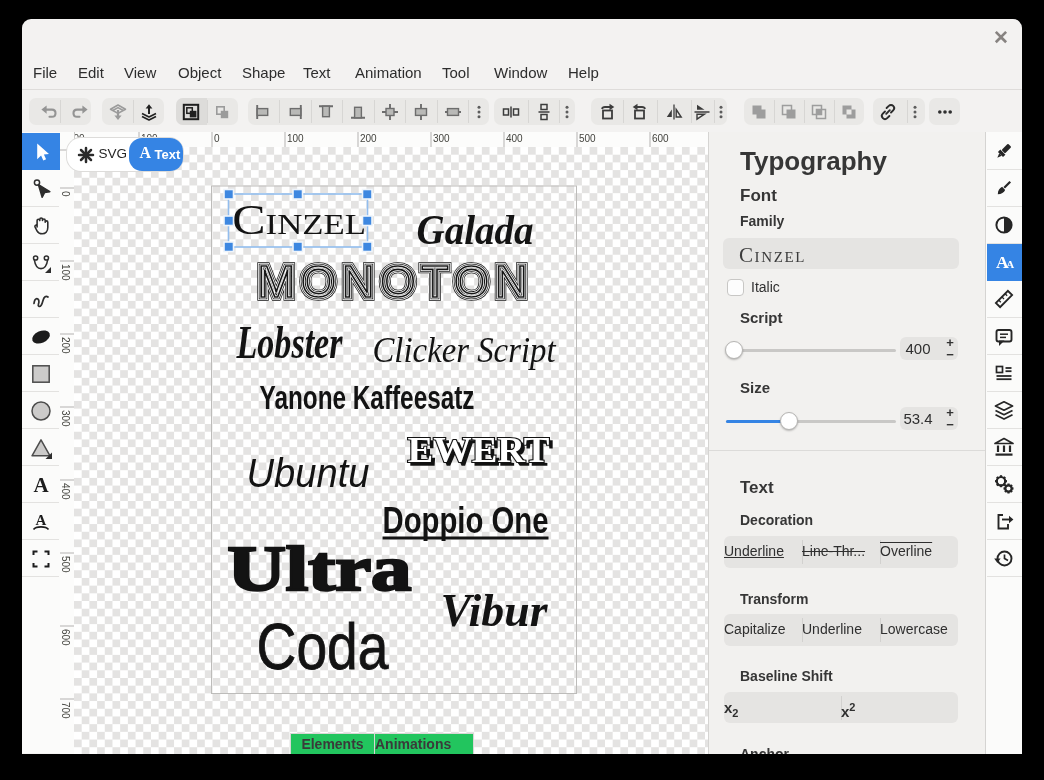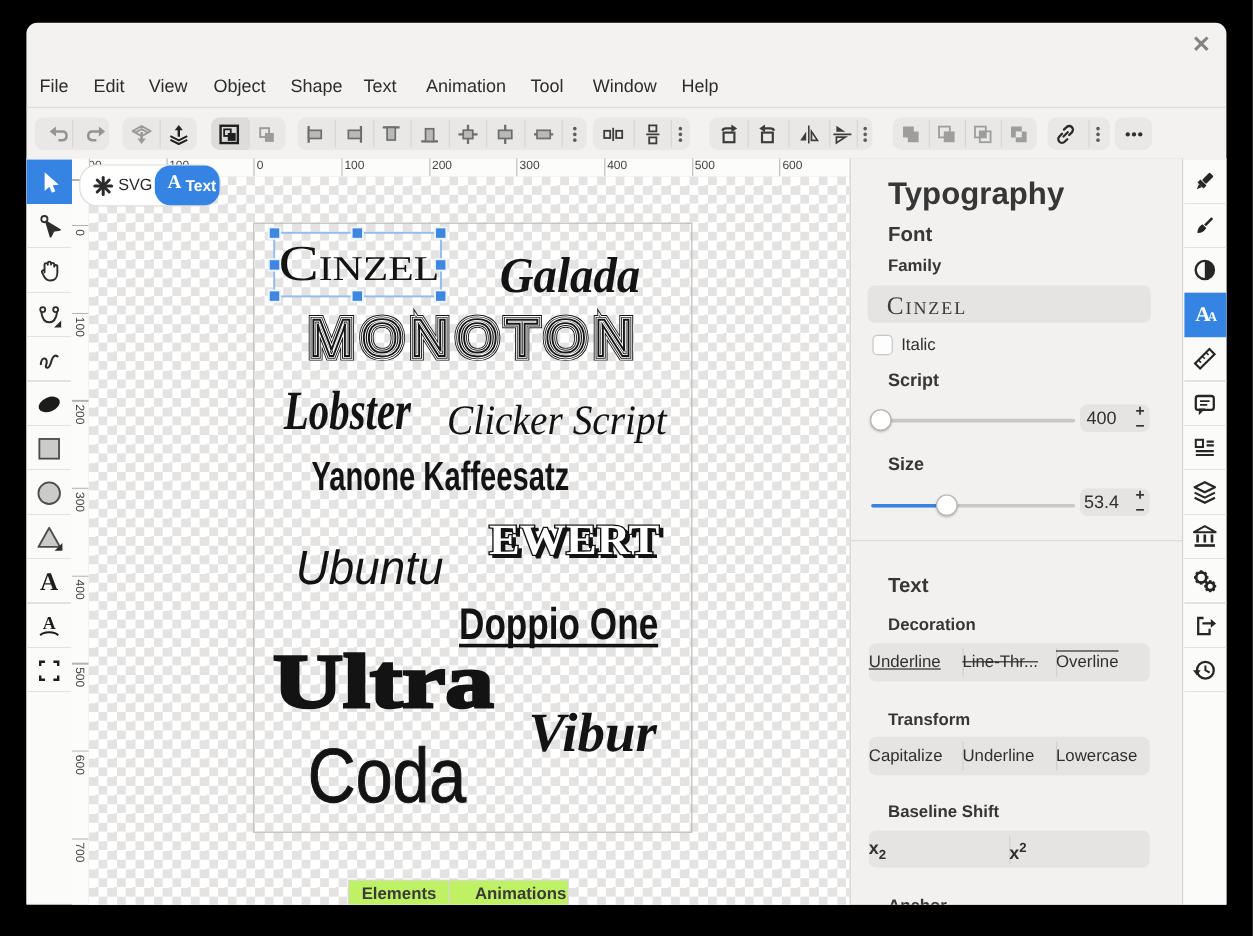--- a/index.html
+++ b/index.html
@@ -34,21 +34,21 @@
   #canvas{position:absolute;left:51.5px;top:127.5px;width:634.5px;height:607.5px;overflow:hidden;
           background-color:#fff;
           background-image:conic-gradient(#e4e3e2 25%,#ffffff 0 50%,#e4e3e2 0 75%,#ffffff 0);
           background-size:15.4px 15.4px;}
   
   #doctabs{position:absolute;left:44.5px;top:119px;width:116px;height:33px;background:#fff;
            border-radius:14px;box-shadow:0 0 0 1px #dddcda;}
   #texttab{position:absolute;left:62px;top:0;width:54px;height:33px;background:#3584e4;border-radius:13px;
            color:#fff;font-size:13px;font-weight:bold;}
   
-  #btabs{position:absolute;left:269px;top:714.5px;width:181.5px;height:20.5px;background:#bef264;
+  #btabs{position:absolute;left:269px;top:714.5px;width:181.5px;height:20.5px;background:#22c55e;
          box-shadow:0 0 0 1px #d8d7d5;font-weight:bold;font-size:14px;color:#3a3a3a;}
   
   #panel{position:absolute;left:686px;top:113px;width:277px;height:622px;background:#f2f1ef;
          border-left:1px solid #d5d4d2;}
   .plabel{position:absolute;font-weight:bold;color:#363636;margin-left:16px;}
   .pctrl{position:absolute;background:#e5e4e2;border-radius:6px;}
   .segline{position:absolute;top:4px;width:1px;height:24px;background:#d2d1cf;}
   .seg{position:absolute;top:0;height:31.5px;line-height:31.5px;text-align:left;
        font-size:14px;color:#2f2f2f;}
   
@@ -409,21 +409,21 @@
     <div style="position:absolute;left:32px;top:8px;font-size:13.5px;color:#262626;">SVG</div>
     <div id="texttab">
       <span style="position:absolute;left:11px;top:6px;font-size:16px;font-weight:bold;
         font-family:'Liberation Serif',serif;">A</span>
       <span style="position:absolute;left:26px;top:8.5px;">Text</span>
     </div>
   </div>
 
   <div id="btabs">
         <div style="position:absolute;left:0;top:0;width:83px;height:20.5px;text-align:center;line-height:20px;border-right:1px solid #d8d7d5;">Elements</div>
-        <div style="position:absolute;left:84px;top:0;width:97px;height:20.5px;text-align:right;line-height:20px;">Animations</div>
+        <div style="position:absolute;left:84px;top:0;width:97px;height:20.5px;text-align:left;line-height:20px;">Animations</div>
       </div>
 
   <div id="panel"></div>
       <div class="plabel" style="left:702px;top:127px;font-size:26px;">Typography</div>
       <div class="plabel" style="left:702px;top:167px;font-size:17px;">Font</div>
       <div class="plabel" style="left:702px;top:194px;font-size:14px;">Family</div>
       <div class="pctrl" style="left:701px;top:219px;width:236px;height:31px;"></div>
       <div class="abs" style="left:717px;top:223.5px;font-family:'Liberation Serif',serif;font-size:21px;font-variant:small-caps;letter-spacing:1.6px;color:#3b3b3b;">Cinzel</div>
       <div class="abs" style="left:705px;top:259.5px;width:15px;height:15px;background:#fdfdfd;border:1px solid #c8c7c5;border-radius:4px;"></div>
       <div class="abs" style="left:729px;top:260px;font-size:14px;color:#303030;">Italic</div>

